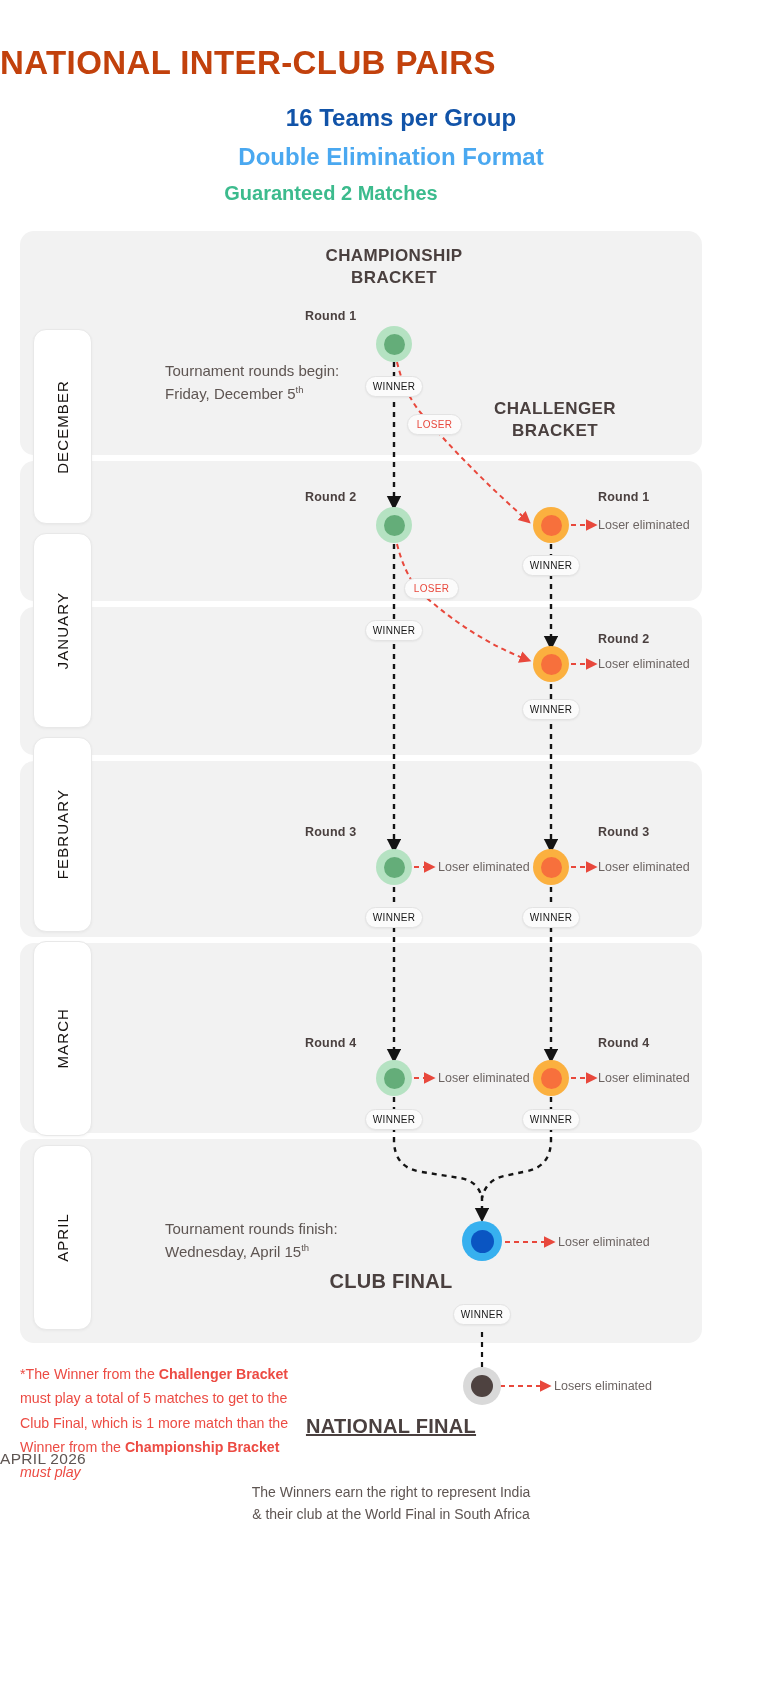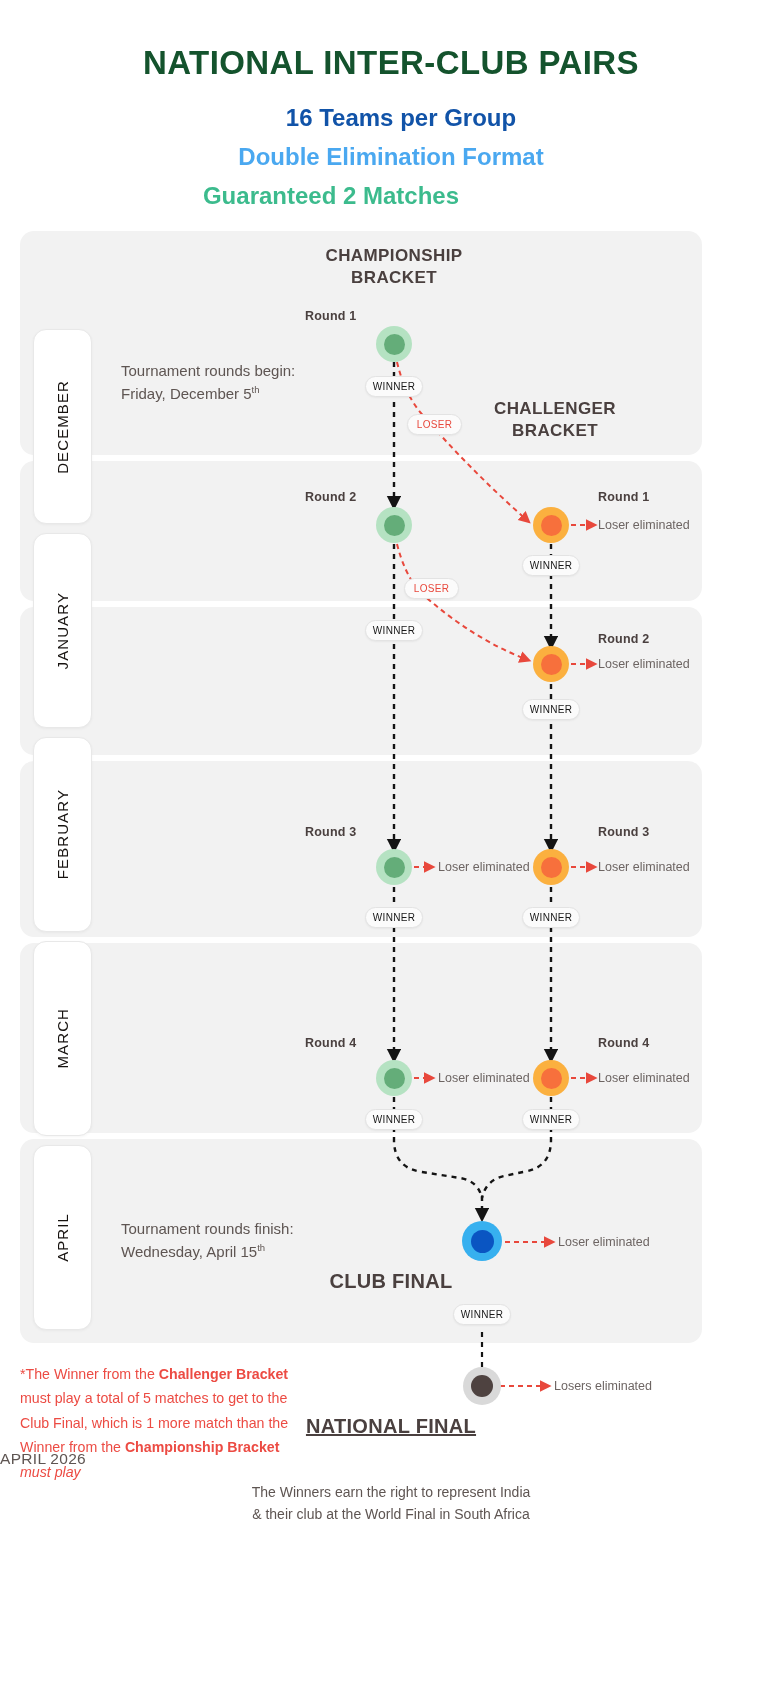--- a/index.html
+++ b/index.html
@@ -7,37 +7,37 @@
     width: 782px; height: 1688px;
     background: #ffffff;
     font-family: "Liberation Sans", sans-serif;
     overflow: hidden;
   }
   #root { position: relative; width: 782px; height: 1688px; }
 
   
   .title-main {
     position: absolute; left: 0; top: 44px; width: 782px;
-    text-align: center; font-size: 33px; font-weight: bold;
-    letter-spacing: 0.4px; color: #14532d;
+    text-align: left; font-size: 33px; font-weight: bold;
+    letter-spacing: 0.4px; color: #c2410c;
   }
   .title-sub1 {
     position: absolute; left: 0; top: 104px; width: 782px;
     text-align: center; font-size: 24px; font-weight: bold;
     color: #1153a8;
     padding-left: 20px;
   }
   .title-sub2 {
     position: absolute; left: 0; top: 143px; width: 782px;
     text-align: center; font-size: 24px; font-weight: bold;
     color: #4aa8f0;
   }
   .title-sub3 {
     position: absolute; left: 0; top: 182px; width: 662px;
-    text-align: center; font-size: 24px; font-weight: bold;
+    text-align: center; font-size: 20px; font-weight: bold;
     color: #3cbb8d;
   }
 
   
   .band {
     position: absolute; left: 20px; width: 682px;
     background: #f2f2f2; border-radius: 14px;
   }
 
   
@@ -100,21 +100,21 @@
 
   
   .elim {
     position: absolute; font-size: 12.5px; color: #6d6563;
     white-space: nowrap;
   }
 
   
   .note {
     position: absolute; font-size: 15px; color: #5e5552;
-    line-height: 1.52; white-space: nowrap;
+    line-height: 1.52; white-space: nowrap; margin-left: 44px;
   }
   .note sup { font-size: 9.5px; vertical-align: super; }
 
   
   .final-title {
     position: absolute; width: 782px; left: 0; text-align: center;
     font-size: 20px; font-weight: bold; color: #4a403f;
     letter-spacing: 0.3px;
   }
   .final-date {

